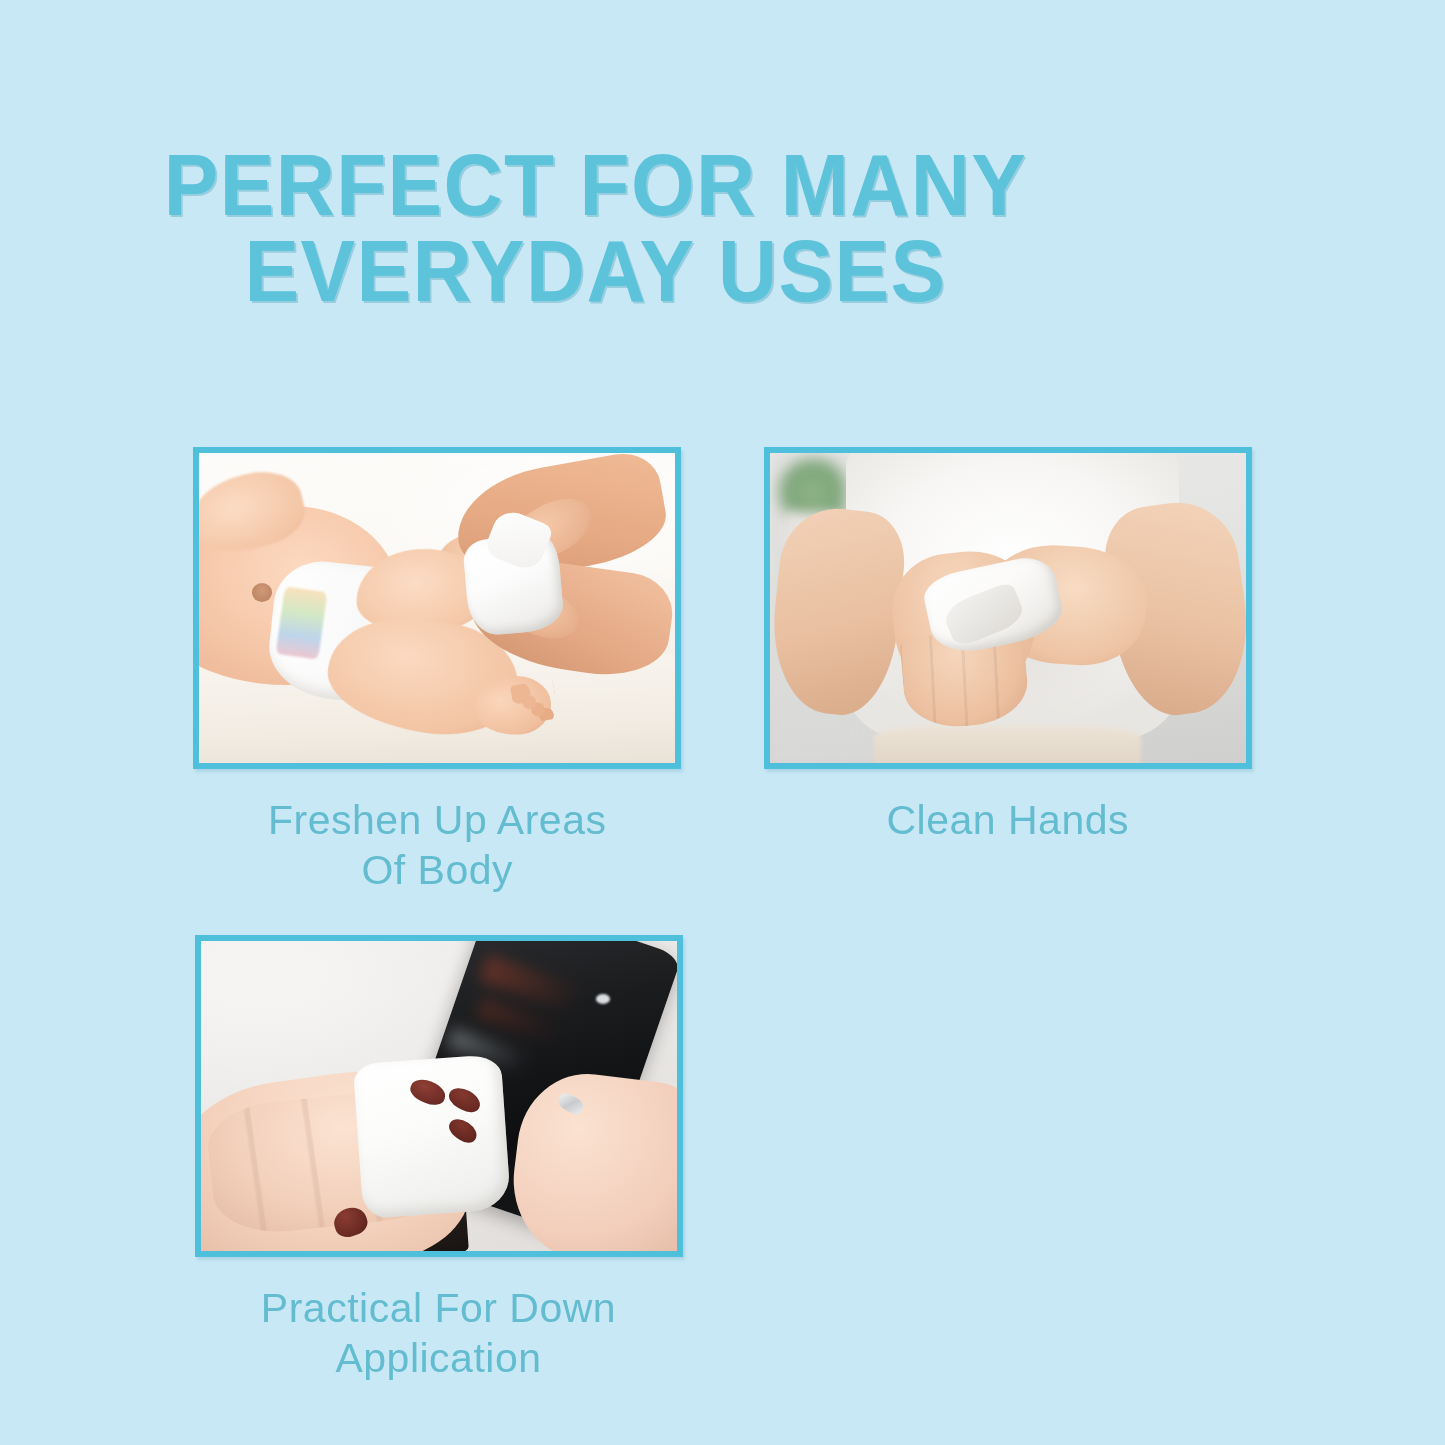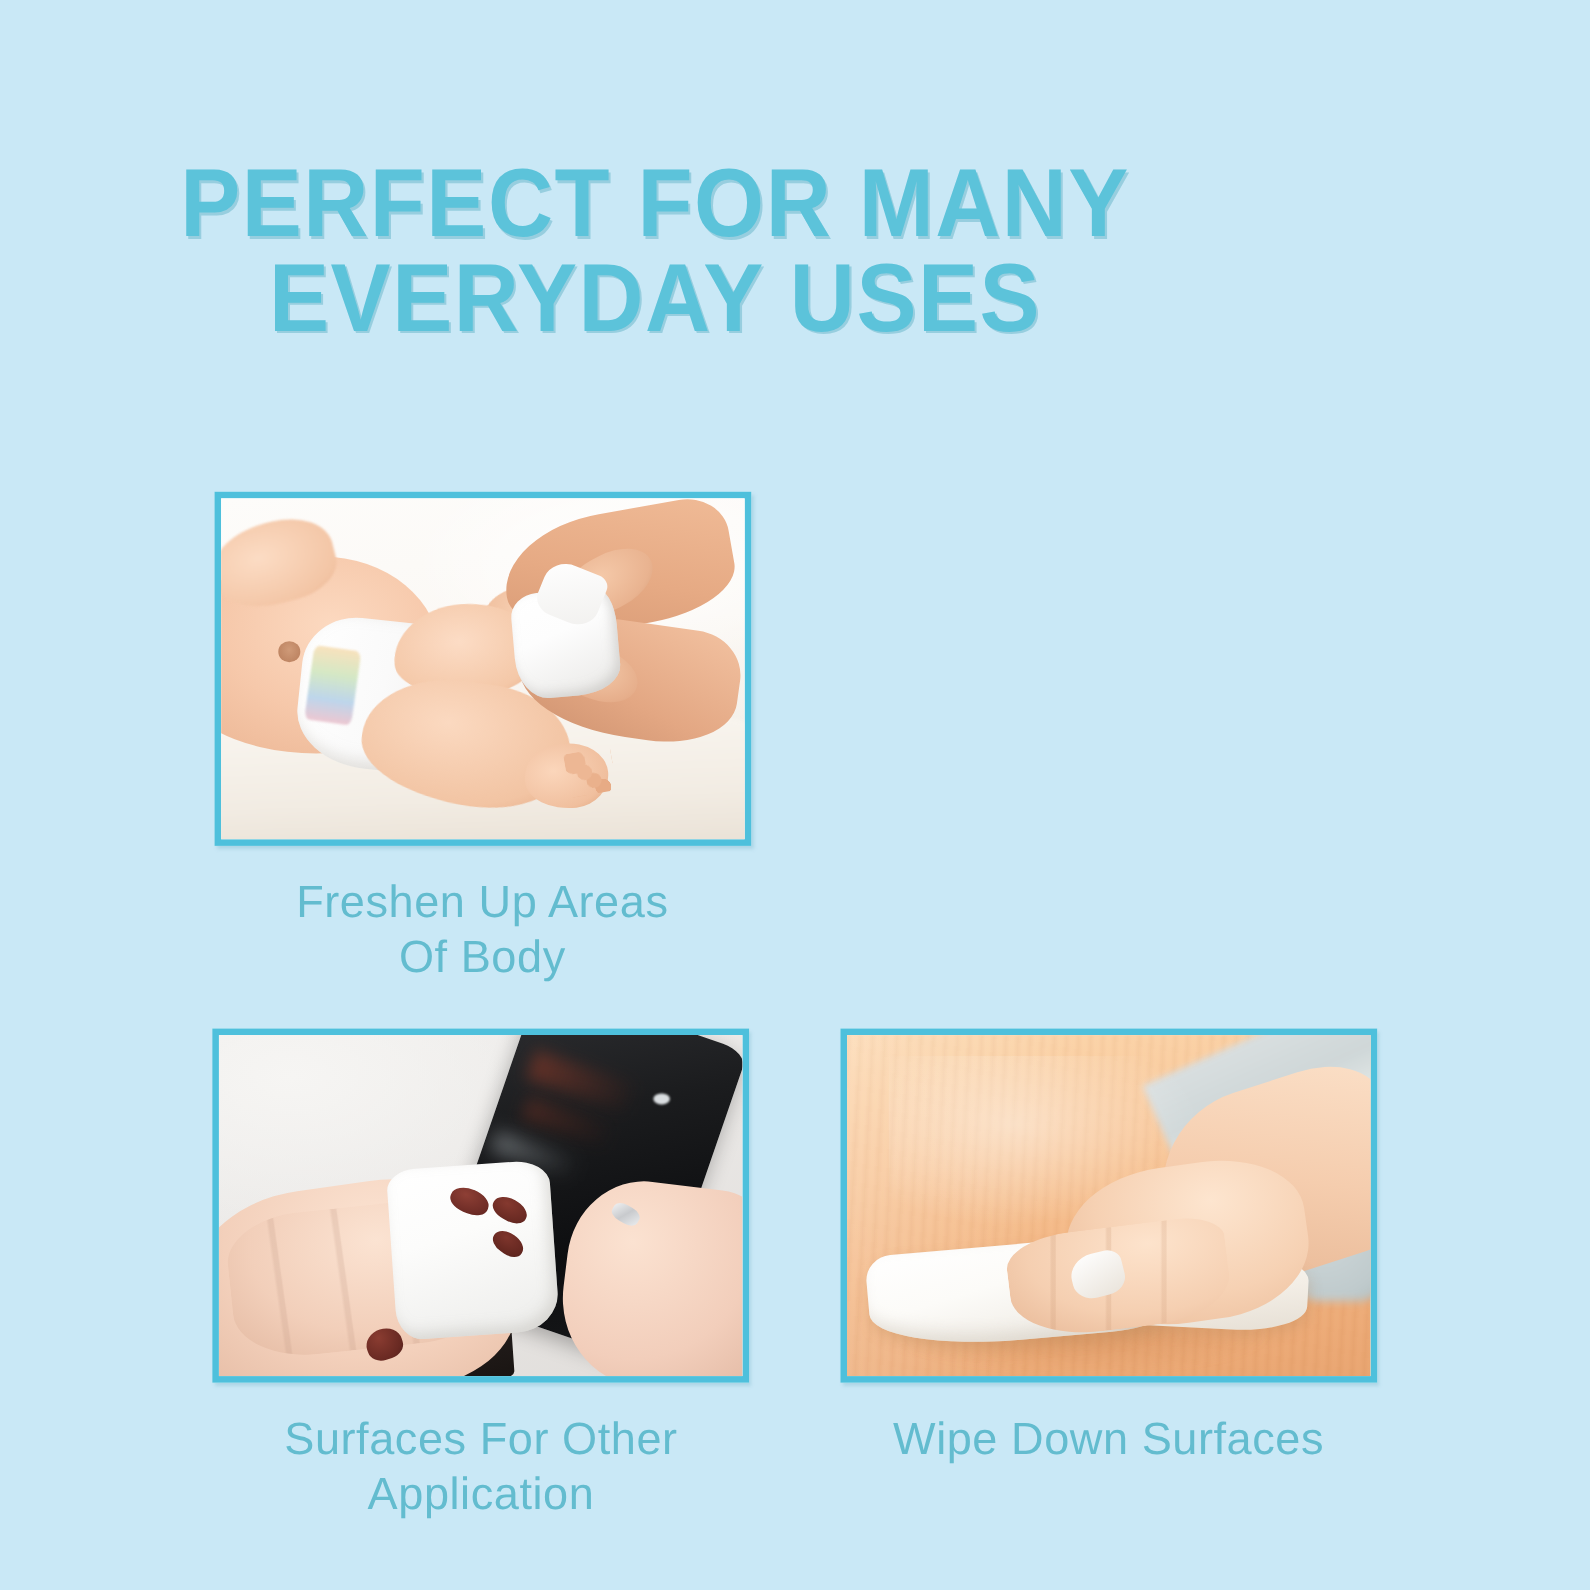--- a/index.html
+++ b/index.html
@@ -514,20 +514,40 @@
           <div class="p1-hand-bot"></div>
           <div class="p1-hand-bot-fing"></div>
           <div class="p1-wipe"></div>
           <div class="p1-wipe2"></div>
         </div>
       </div>
       <div class="caption">Freshen Up Areas
 Of Body</div>
     </div>
 
+    <div class="cell">
+      <div class="photo-card">
+        <div class="photo p2">
+          <div class="p2-wall"></div>
+          <div class="p2-plant"></div>
+          <div class="p2-pot"></div>
+          <div class="p2-shirt"></div>
+          <div class="p2-shirt-shadow"></div>
+          <div class="p2-pants"></div>
+          <div class="p2-armL"></div>
+          <div class="p2-armR"></div>
+          <div class="p2-handR"></div>
+          <div class="p2-handL"></div>
+          <div class="p2-fingersL"></div>
+          <div class="p2-wipe"></div>
+          <div class="p2-wipe-fold"></div>
+        </div>
+      </div>
+      <div class="caption">Clean Hands</div>
+    </div>
 
   </div>
 
   <div class="row row-2">
 
     <div class="cell">
       <div class="photo-card">
         <div class="photo p3">
           <div class="p3-bg-soft"></div>
           <div class="p3-phone"></div>
@@ -541,37 +561,19 @@
           <div class="p3-thumb-dark"></div>
           <div class="p3-handL"></div>
           <div class="p3-fingers"></div>
           <div class="p3-wipe"></div>
           <div class="p3-nail1"></div>
           <div class="p3-nail2"></div>
           <div class="p3-nail3"></div>
           <div class="p3-nail4"></div>
         </div>
       </div>
-      <div class="caption">Surfaces For Other
+      <div class="caption">Practical For Down
 Application</div>
     </div>
 
-    <div class="cell">
-      <div class="photo-card">
-        <div class="photo p4">
-          <div class="p4-grain"></div>
-          <div class="p4-far-edge"></div>
-          <div class="p4-chair"></div>
-          <div class="p4-glow"></div>
-          <div class="p4-arm"></div>
-          <div class="p4-shadow"></div>
-          <div class="p4-wipe"></div>
-          <div class="p4-wipe-r"></div>
-          <div class="p4-hand"></div>
-          <div class="p4-fingers"></div>
-          <div class="p4-wipe-fold"></div>
-        </div>
-      </div>
-      <div class="caption">Wipe Down Surfaces</div>
-    </div>
 
   </div>
 </div>
 
 </body></html>

